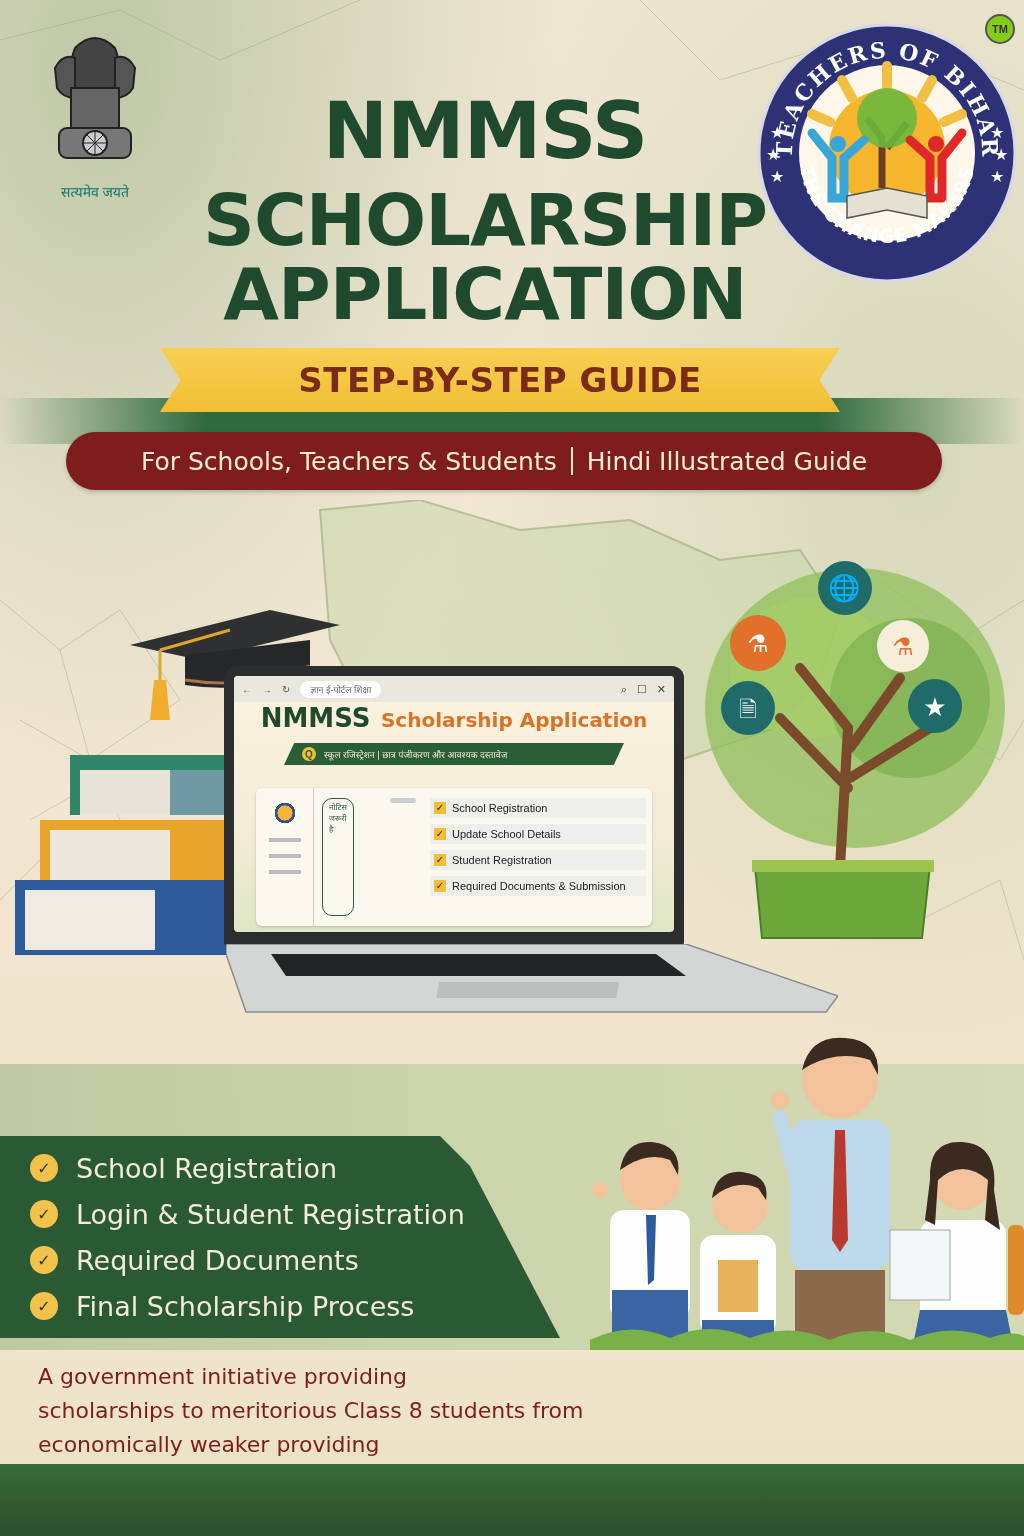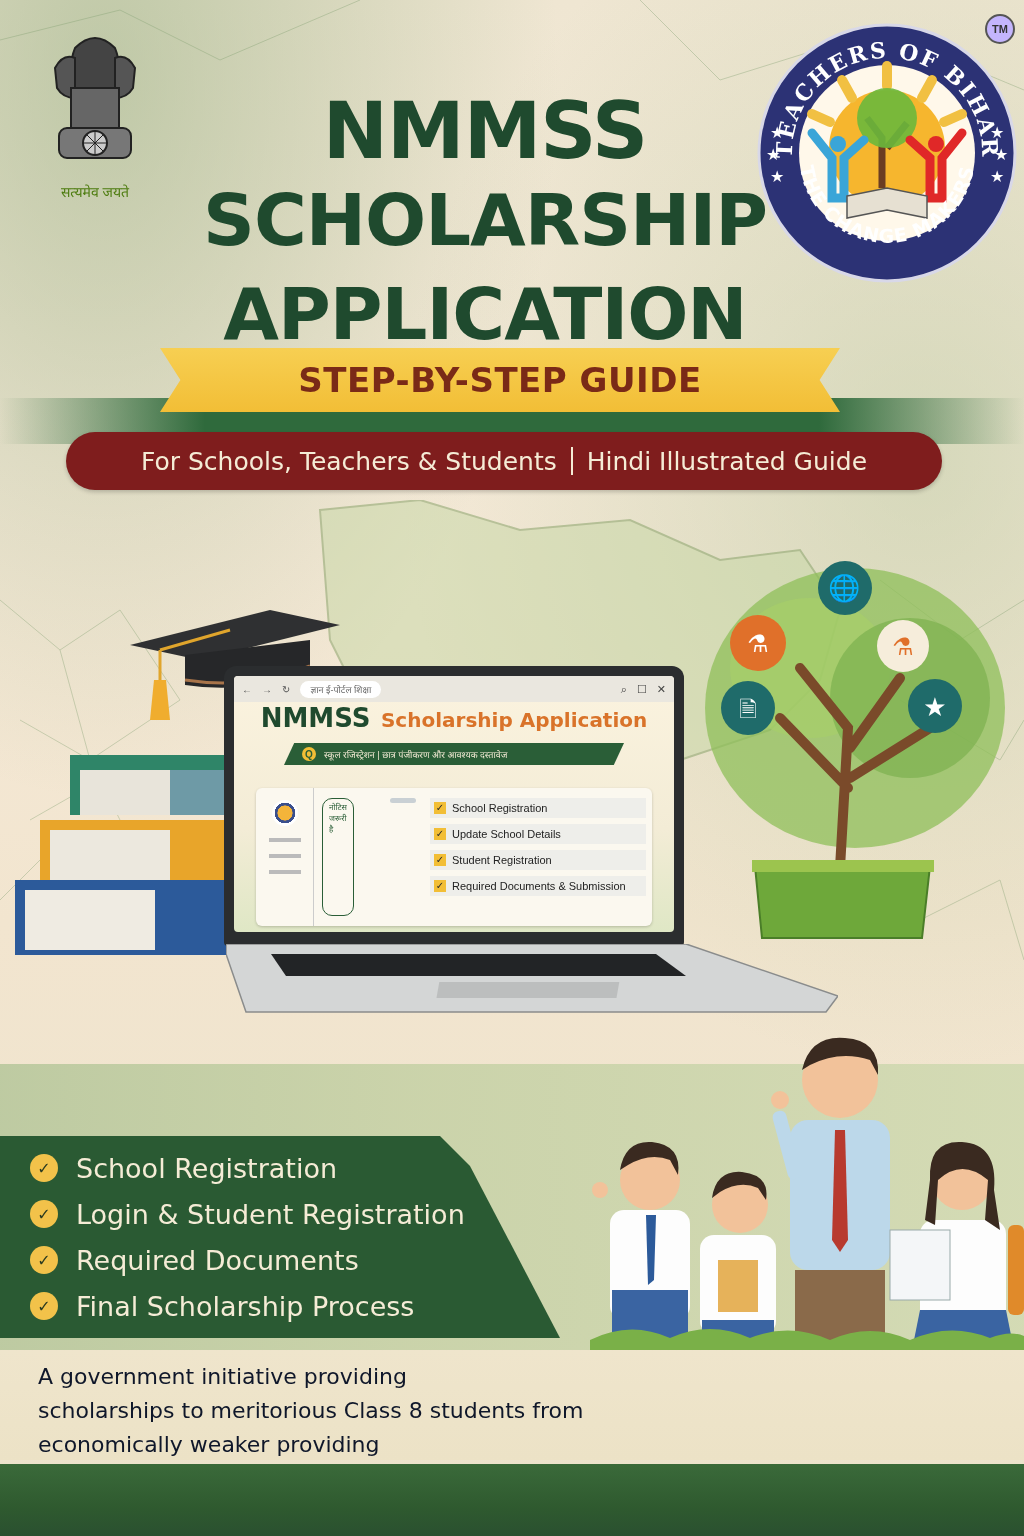--- a/index.html
+++ b/index.html
@@ -14,33 +14,33 @@
     background:
       radial-gradient(ellipse at 10% 5%, rgba(150,175,130,0.55) 0%, rgba(150,175,130,0) 35%),
       radial-gradient(ellipse at 90% 30%, rgba(175,195,150,0.45) 0%, rgba(175,195,150,0) 40%),
       linear-gradient(180deg, #efe6d2 0%, #f6ead9 30%, #f2e5cf 60%, #ece3cc 100%);
   }
   .net { position: absolute; inset: 0; opacity: 0.35; }
 
   
   .emblem { position: absolute; left: 40px; top: 28px; width: 110px; text-align: center; }
   .emblem svg { display: block; margin: 0 auto; }
-  .emblem .motto { font-family: Liberation Sans, sans-serif; font-size: 14px; color: #4d7c0f; margin-top: 4px; }
+  .emblem .motto { font-family: Liberation Serif, serif; font-size: 14px; color: #0f766e; margin-top: 4px; }
 
   
   .tob-logo { position: absolute; left: 752px; top: 18px; width: 270px; height: 270px; }
   .tm { position: absolute; left: 985px; top: 14px; width: 30px; height: 30px; border-radius: 50%;
-        border: 2px solid #555; background:#c4b5fd; font-size: 11px; font-weight: bold; color:#333;
+        border: 2px solid #555; background:#84cc16; font-size: 11px; font-weight: bold; color:#333;
         display:flex; align-items:center; justify-content:center; }
 
   
   .title-block { position: absolute; left: 190px; top: 92px; width: 590px; text-align: center; color: #1f4a2e; }
   .title-line { font-family: "DejaVu Sans", sans-serif; font-weight: bold; letter-spacing: -1px; line-height: 1; }
   .t1 { font-size: 78px; margin-bottom: 14px; }
-  .t2 { font-size: 72px; margin-bottom: 22px; }
+  .t2 { font-size: 72px; margin-bottom: 2px; }
   .t3 { font-size: 72px; }
 
   
   .ribbon-wrap { position: absolute; left: 160px; top: 348px; width: 680px; height: 64px; }
   .ribbon {
     position: absolute; inset: 0;
     background: linear-gradient(180deg,#f7cf52 0%, #f2be36 100%);
     clip-path: polygon(0 0, 100% 0, 97% 50%, 100% 100%, 0 100%, 3% 50%);
     display:flex; align-items:center; justify-content:center;
     box-shadow: 0 3px 6px rgba(0,0,0,0.2);
@@ -112,21 +112,21 @@
     font-size: 16px; font-weight: bold; display:flex; align-items:center; justify-content:center; margin-right: 18px; }
   .check-text { font-family:"DejaVu Sans",sans-serif; font-size: 27px; color:#f5ecd6; }
 
   
   .people { position:absolute; left: 590px; top: 1020px; width: 434px; height: 340px; }
 
   
   .desc-area { position:absolute; left: 0; top: 1350px; width: 1024px; height: 110px;
     background: linear-gradient(180deg,#efe5cc 0%, #ece2c6 100%); }
   .desc { position:absolute; left: 38px; top: 1360px; width: 620px; font-family:"DejaVu Sans",sans-serif;
-          font-size: 22px; line-height: 34px; color:#0f172a; }
+          font-size: 22px; line-height: 34px; color:#7f1d1d; }
   .footer { position:absolute; left:0; top: 1464px; width:1024px; height: 72px;
     background: linear-gradient(180deg,#3a6a3a 0%, #2f5a2f 60%, #2a5030 100%); }
 </style>
 </head>
 <body>
 
 <div class="bg"></div>
 
 <svg class="net" width="1024" height="1536" viewBox="0 0 1024 1536">
   <g stroke="#7a9a6a" stroke-width="1" fill="none">

